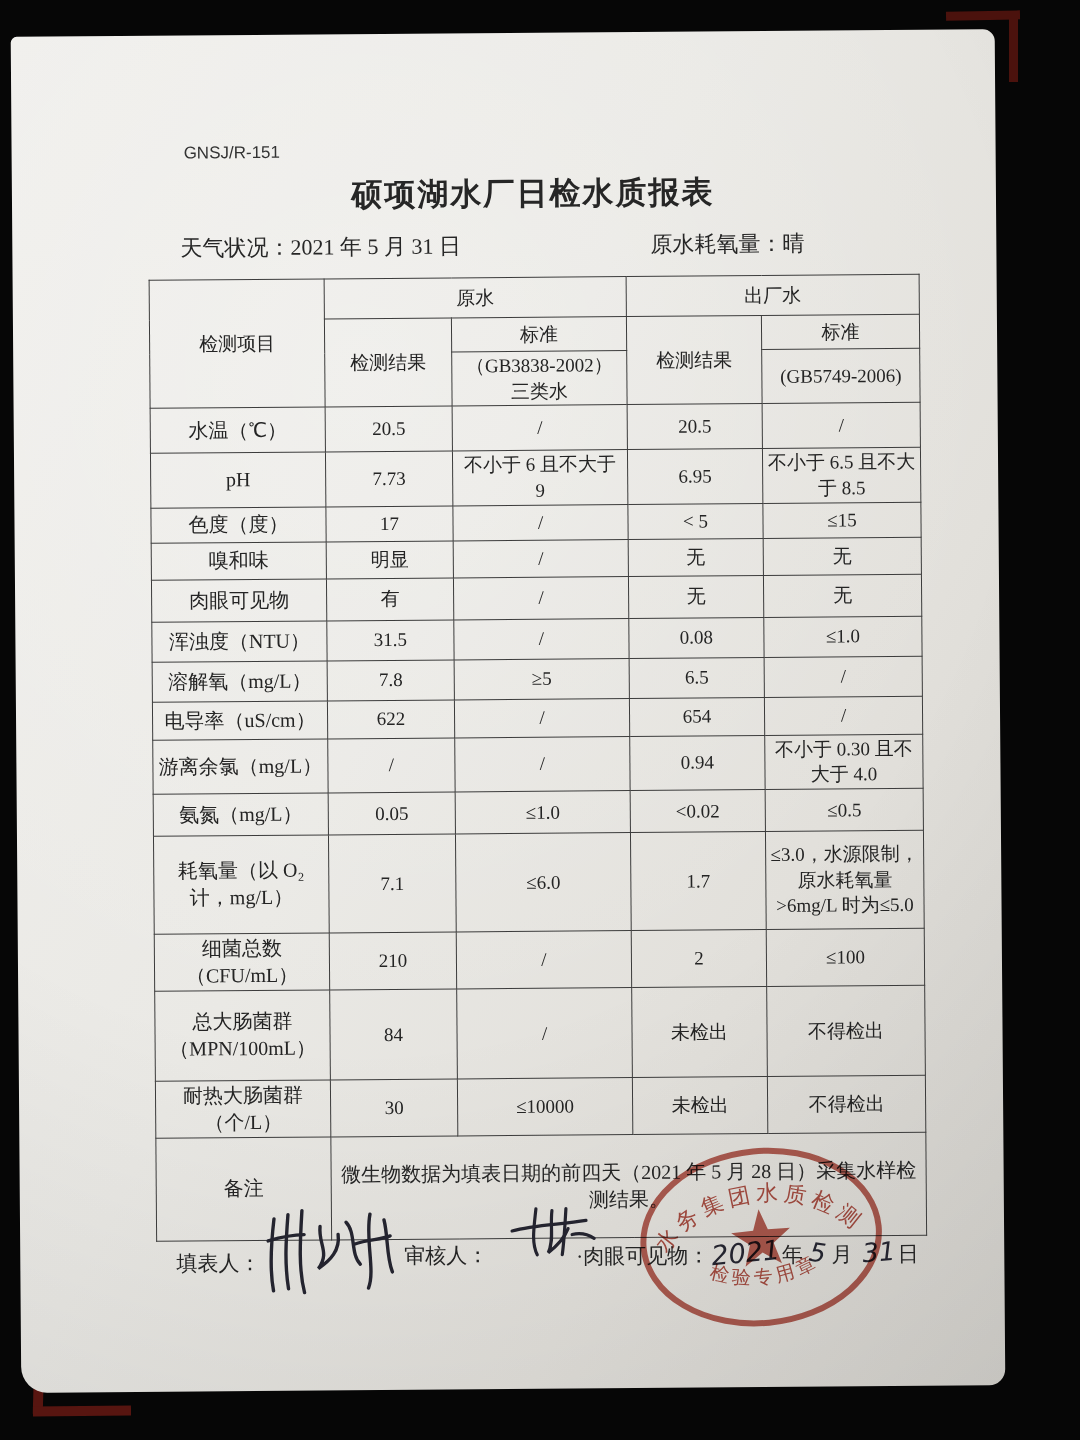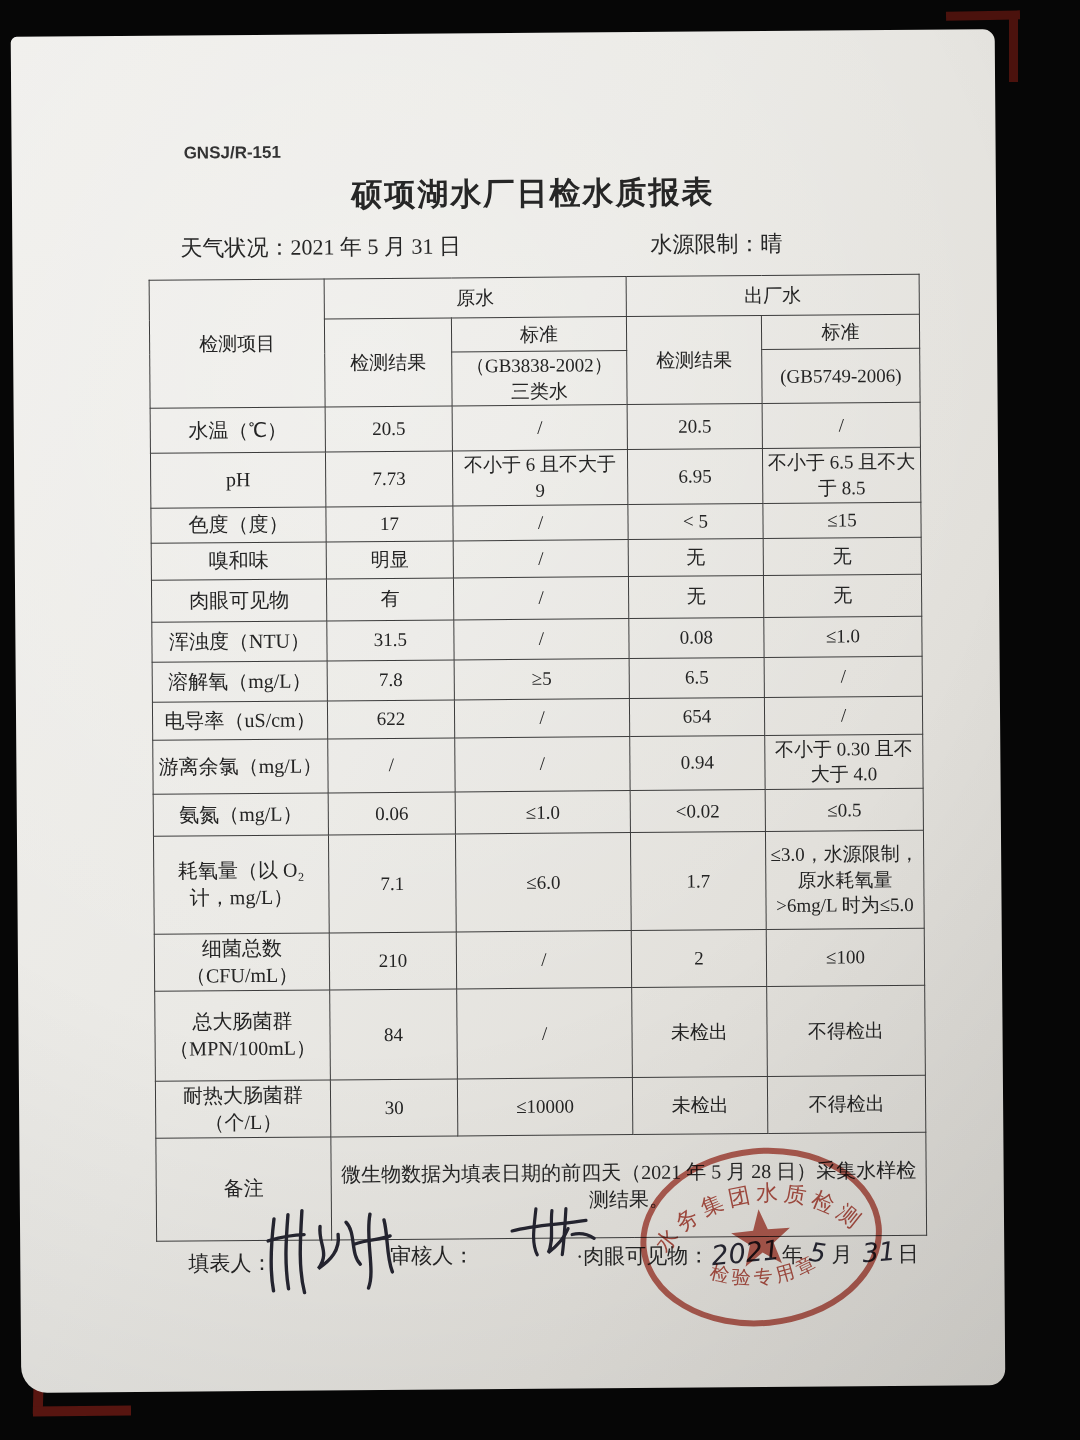--- a/index.html
+++ b/index.html
@@ -21,21 +21,21 @@
     background:linear-gradient(118deg,#f0efec 0%,#eae9e5 42%,#e2e0db 72%,#d6d4cf 100%);
     border-radius:6px 12px 16px 26px;
     transform:rotate(-0.45deg);
     transform-origin:50% 50%;
     color:#262626;
   }
   .paper-shade{position:absolute;inset:0;border-radius:inherit;
     background:radial-gradient(120% 90% at 35% 25%, rgba(255,255,255,.25) 0%, rgba(0,0,0,0) 55%, rgba(0,0,0,.08) 100%);
     pointer-events:none;}
 
-  .form-code{position:absolute;left:172px;top:108px;font-family:"Liberation Sans",sans-serif;font-weight:bold;font-size:17px;color:#333;}
+  .form-code{position:absolute;left:172px;top:108px;font-family:"Liberation Sans",sans-serif;font-weight:normal;font-size:17px;color:#333;}
   .doc-title{position:absolute;left:136px;top:140px;width:770px;text-align:center;font-size:31px;font-weight:bold;letter-spacing:2px;}
   .meta-line{position:absolute;left:0;top:198px;width:984px;font-size:22px;}
   .meta-sample{position:absolute;left:168px;top:0;white-space:nowrap;}
   .meta-weather{position:absolute;left:638px;top:0;white-space:nowrap;}
 
   table.report{
     position:absolute;left:136px;top:244px;
     width:770px;border-collapse:collapse;table-layout:fixed;
     font-size:19px;color:#242424;
   }
@@ -47,22 +47,22 @@
   table.report th, table.report td{
     border:1.8px solid #3c3c3c;
     font-weight:normal;
     text-align:center;vertical-align:middle;
     padding:1px 4px;line-height:1.35;
   }
   td.item-cell{font-size:20px;}
   td.remarks-text{text-align:left;padding:6px 12px;line-height:1.7;font-size:20px;}
 
   .footer-line{position:absolute;left:0;top:1196px;width:984px;font-size:21px;color:#242424;}
-  .lbl-filler{position:absolute;left:168px;top:18px;}
-  .lbl-reviewer{position:absolute;left:370px;top:12px;}
+  .lbl-filler{position:absolute;left:156px;top:18px;}
+  .lbl-reviewer{position:absolute;left:384px;top:12px;}
   .lbl-date{position:absolute;left:556px;top:10px;white-space:nowrap;}
   .hand{font-family:"DejaVu Sans",sans-serif;font-style:italic;color:#24242f;display:inline-block;}
   .hand-year{font-size:27px;transform:rotate(-5deg);margin:0 2px 0 2px;}
   .hand-month{font-size:26px;transform:rotate(8deg);margin:0 6px;}
   .hand-day{font-size:26px;transform:rotate(-4deg);margin:0 2px 0 10px;}
 
   .sig1{position:absolute;left:238px;top:1162px;}
   .sig2{position:absolute;left:482px;top:1168px;}
 
   .stamp{
@@ -81,21 +81,21 @@
 <div class="folder-corner-bl-h"></div>
 
 <div class="paper">
   <div class="paper-shade"></div>
 
   <div class="form-code">GNSJ/R-151</div>
   <div class="doc-title">硕项湖水厂日检水质报表</div>
 
   <div class="meta-line">
     <span class="meta-sample"><span>天气状况：</span><span>2021 年 5 月 31 日</span></span>
-    <span class="meta-weather"><span>水源限制：</span><span>晴</span></span>
+    <span class="meta-weather"><span>原水耗氧量：</span><span>晴</span></span>
   </div>
 
   <table class="report">
     <colgroup>
         <col class="c1">
         <col class="c2">
         <col class="c3">
         <col class="c4">
         <col class="c5">
       </colgroup>
@@ -174,21 +174,21 @@
     </tr>
     <tr style="height:50px;">
       <td class="item-cell">游离余氯（mg/L）</td>
       <td>/</td>
       <td>/</td>
       <td>0.94</td>
       <td>不小于 0.30 且不大于 4.0</td>
     </tr>
     <tr style="height:42px;">
       <td class="item-cell">氨氮（mg/L）</td>
-      <td>0.06</td>
+      <td>0.05</td>
       <td>≤1.0</td>
       <td>&lt;0.02</td>
       <td>≤0.5</td>
     </tr>
     <tr style="height:98px;">
       <td class="item-cell">耗氧量（以 O₂计，mg/L）</td>
       <td>7.1</td>
       <td>≤6.0</td>
       <td>1.7</td>
       <td>≤3.0，水源限制，原水耗氧量&gt;6mg/L 时为≤5.0</td>

